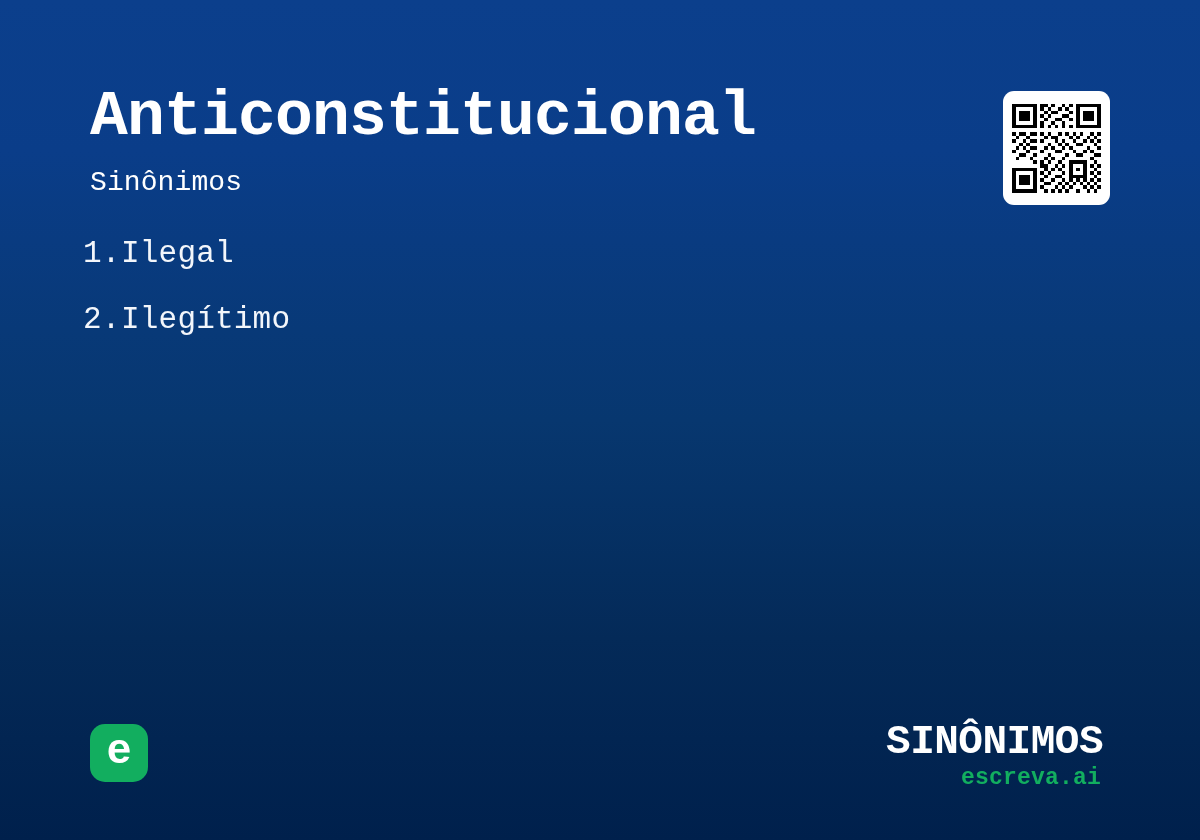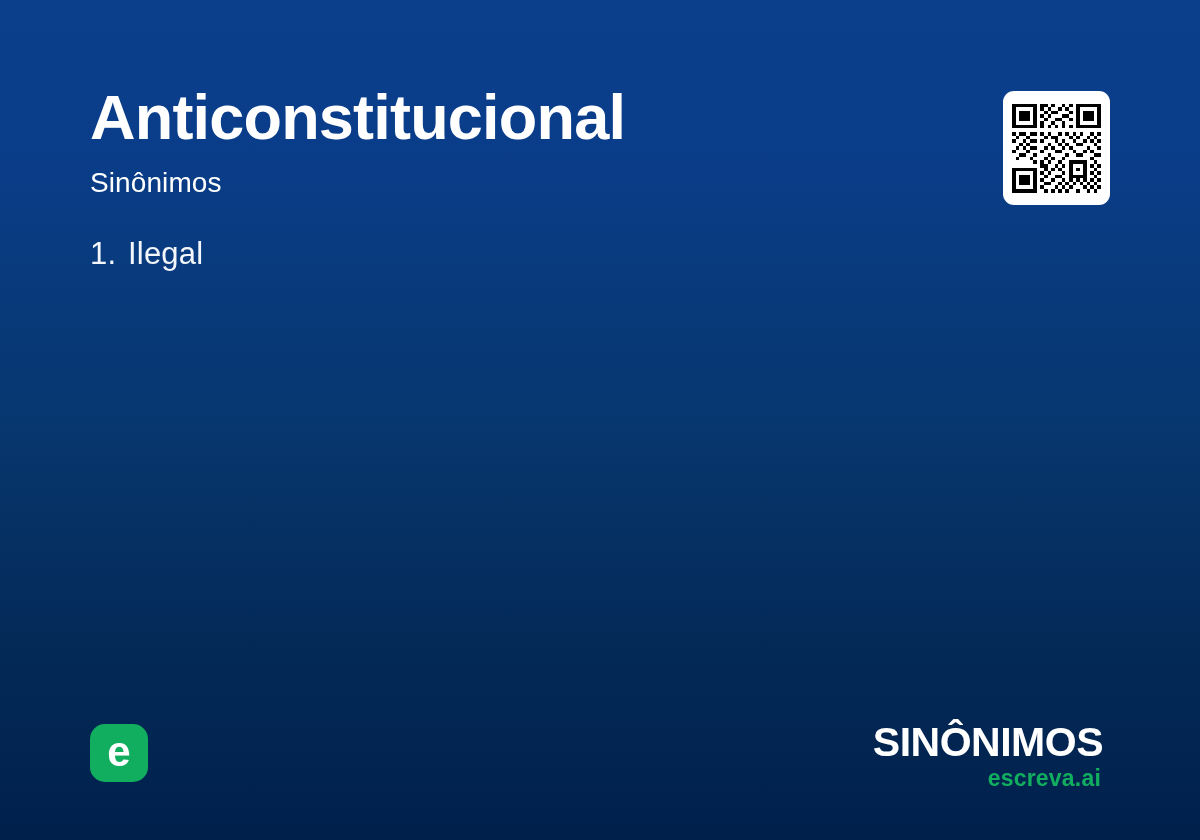--- a/index.html
+++ b/index.html
@@ -21,20 +21,21 @@
     position: relative;
     width: 1200px;
     height: 840px;
     background: linear-gradient(180deg,
         #0b3f8c 0%,
         #0a3d89 18%,
         #07376f 50%,
         #042a58 76%,
         #00204c 100%);
     overflow: hidden;
+    font-family: Liberation Mono, monospace;
   }
 
   
   .header {
     position: absolute;
     left: 90px;
     top: 86px;
     width: 860px;
   }
 
@@ -50,21 +51,21 @@
     margin-top: 18px;
     font-size: 28px;
     font-weight: 500;
     color: #ffffff;
     letter-spacing: 0.1px;
   }
 
   
   .synonym-list {
     position: absolute;
-    left: 90px;
+    left: 83px;
     top: 238px;
     list-style: none;
     width: 820px;
   }
 
   .synonym-item {
     font-size: 31px;
     font-weight: 400;
     color: #f3f6fb;
     line-height: 1.0;
@@ -151,20 +152,23 @@
 <div class="card">
 
   <div class="header">
     <h1 class="page-title">Anticonstitucional</h1>
     <div class="page-subtitle">Sinônimos</div>
   </div>
 
   <ol class="synonym-list">
     <li class="synonym-item">
       <span class="synonym-index">1.</span><span>Ilegal</span>
+    </li>
+    <li class="synonym-item">
+      <span class="synonym-index">2.</span><span>Ilegítimo</span>
     </li>
   </ol>
 
   <div class="qr-panel">
     <svg viewBox="0 0 25 25" shape-rendering="crispEdges">
       <rect width="25" height="25" fill="#ffffff"></rect>
       <g fill="#000000">
 
         <rect x="0" y="0" width="7" height="1"></rect>
           <rect x="0" y="6" width="7" height="1"></rect>

